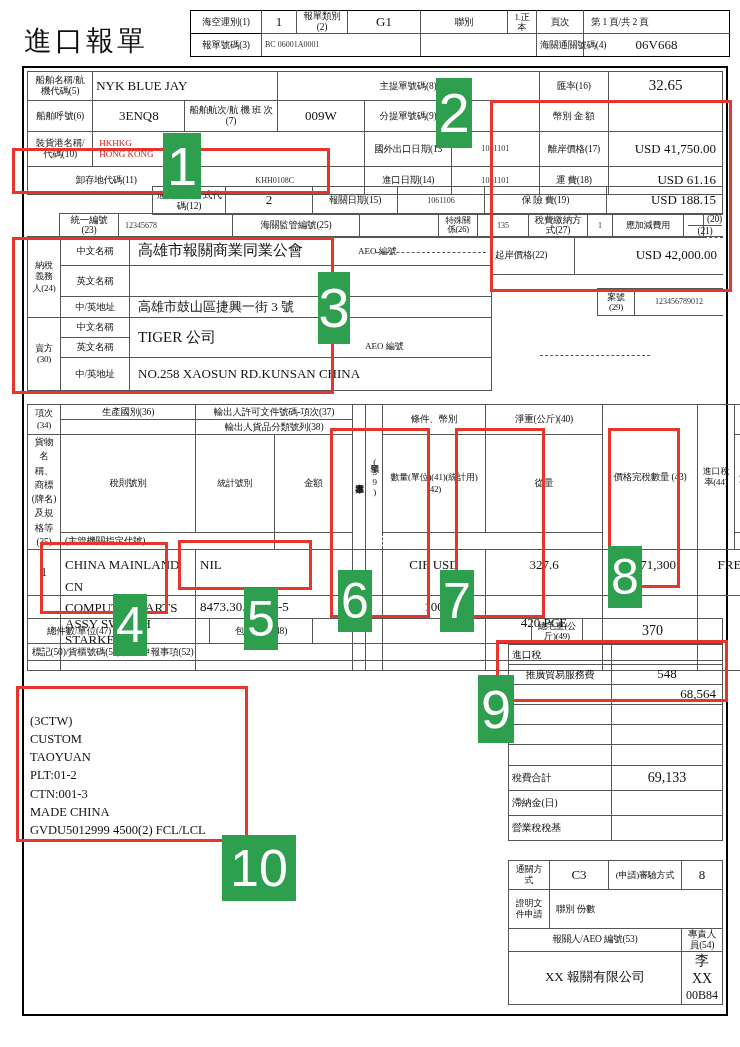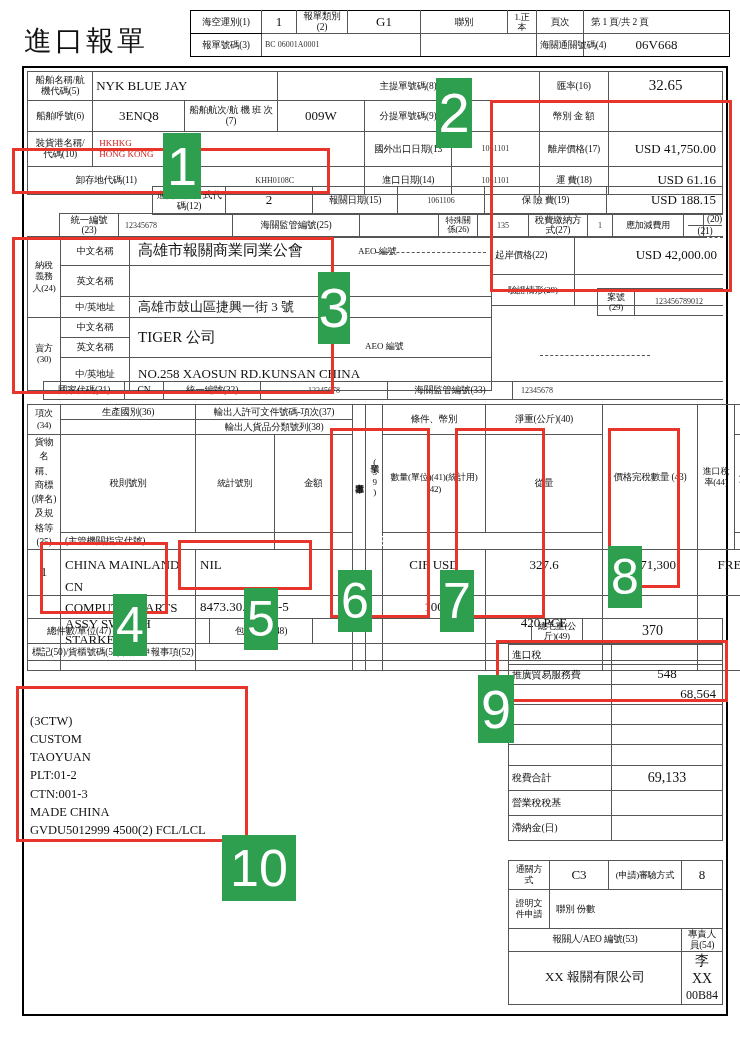--- a/index.html
+++ b/index.html
@@ -235,52 +235,36 @@
     </tr>
   </tbody>
     </table>
 
   <table style="position:absolute;left:492px;top:236px;width:231px;">
     <tbody>
         <tr>
       <td class="lbl" style="width:76px;height:37px;border-left:none;">起岸價格(22)</td>
       <td class="val val-r" style="border-right:none;">USD 42,000.00</td>
     </tr>
-    <tr>
-      <td class="lbl lbl-c" style="height:30px;border-left:none;font-size:9px;line-height:1.15;">驗證情形(28)</td>
-      <td style="border-right:none;"></td>
-    </tr>
   </tbody>
     </table>
   <table style="position:absolute;left:597px;top:288px;width:126px;">
     <tbody>
         <tr>
       <td class="lbl lbl-c" style="width:30px;height:26px;font-size:9px;line-height:1.15;">案號(29)</td>
       <td class="sm val-c" style="border-right:none;">123456789012</td>
     </tr>
   </tbody>
     </table>
 
   <div style="position:absolute;left:358px;top:245px;font-size:9px;">AEO 編號</div>
   <div style="position:absolute;left:376px;top:252px;width:110px;border-bottom:1px dashed #555;"></div>
   <div style="position:absolute;left:365px;top:340px;font-size:9px;">AEO 編號</div>
   <div style="position:absolute;left:540px;top:355px;width:110px;border-bottom:1px dashed #555;"></div>
 
-  <table style="position:absolute;left:43px;top:381px;width:680px;">
-    <tbody>
-        <tr>
-      <td class="lbl lbl-c" style="width:74px;height:17px;">國家代碼(31)</td>
-      <td class="lbl lbl-c" style="width:32px;">CN</td>
-      <td class="lbl lbl-c" style="width:90px;">統一編號(32)</td>
-      <td class="sm val-c" style="width:120px;">12345678</td>
-      <td class="lbl lbl-c" style="width:118px;">海關監管編號(33)</td>
-      <td class="sm" style="padding-left:8px;border-right:none;">12345678</td>
-    </tr>
-  </tbody>
-    </table>
 
   <table id="t-item">
     <tbody>
         <tr>
       <td class="lbl lbl-c" rowspan="2" style="width:26px;font-size:9px;line-height:1.3;">項次(34)</td>
       <td class="lbl lbl-c dashb" style="width:128px;height:14px;">生產國別(36)</td>
       <td class="lbl lbl-c dashb" colspan="2" style="width:150px;">輸出人許可文件號碼-項次(37)</td>
       <td class="lbl lbl-c" rowspan="4" style="width:12px;padding:0;">
         <span class="vert">參考匯率</span>
       </td>
@@ -384,21 +368,21 @@
 GVDU5012999 4500(2) FCL/LCL</div>
   </div>
 
   <table id="t-tax">
     <tbody>
         <tr>
       <td class="lbl dashr dashb" style="width:96px;height:19px;border-top:1px solid #555;">進口稅</td>
       <td class="val val-c dashb" style="border-top:1px solid #555;"></td>
     </tr>
     <tr>
-      <td class="lbl dashr dashb" style="height:19px;">推廣貿易服務費</td>
+      <td class="lbl dashr dashb" style="height:19px;text-align:center;">推廣貿易服務費</td>
       <td class="val val-c dashb" style="font-size:13px;">548</td>
     </tr>
     <tr>
       <td class="lbl dashr dashb" style="height:19px;"></td>
       <td class="val val-r dashb" style="font-size:13px;">68,564</td>
     </tr>
     <tr>
       <td class="lbl dashr dashb" style="height:19px;"></td>
       <td class="dashb"></td>
     </tr>
@@ -408,25 +392,25 @@
     </tr>
     <tr>
       <td class="lbl dashr" style="height:20px;"></td>
       <td></td>
     </tr>
     <tr>
       <td class="lbl" style="height:24px;">稅費合計</td>
       <td class="val val-c" style="font-size:14px;">69,133</td>
     </tr>
     <tr>
+      <td class="lbl" style="height:24px;">滯納金(日)</td>
+      <td></td>
+    </tr>
+    <tr>
       <td class="lbl" style="height:24px;">營業稅稅基</td>
-      <td></td>
-    </tr>
-    <tr>
-      <td class="lbl" style="height:24px;">滯納金(日)</td>
       <td></td>
     </tr>
   </tbody>
     </table>
 
   <table style="position:absolute;left:508px;top:860px;width:215px;">
     <tbody>
         <tr>
       <td class="lbl lbl-c" style="width:34px;height:28px;font-size:9px;line-height:1.2;">通關方式</td>
       <td class="val val-c" style="width:52px;font-size:13px;">C3</td>

